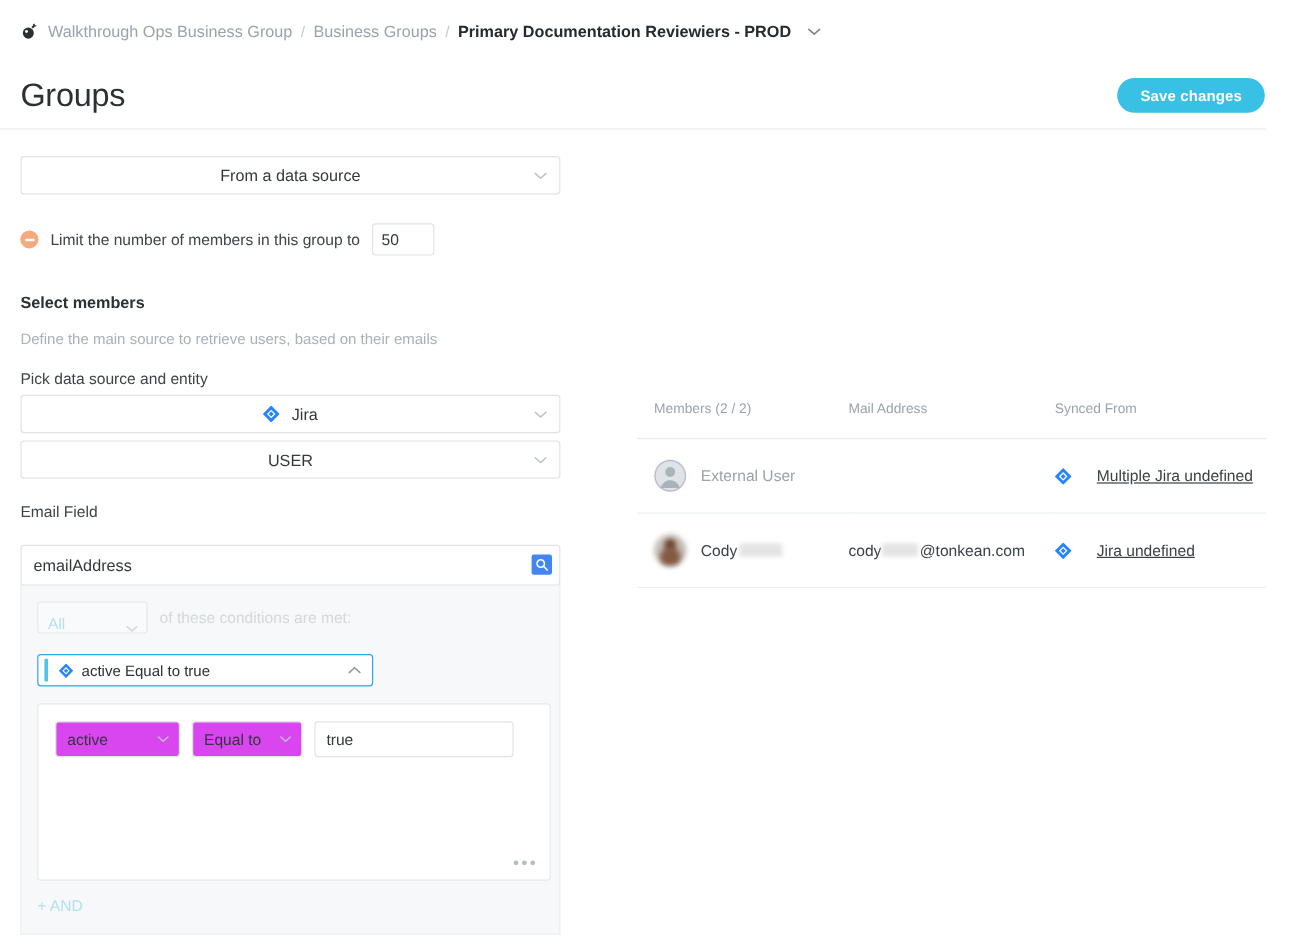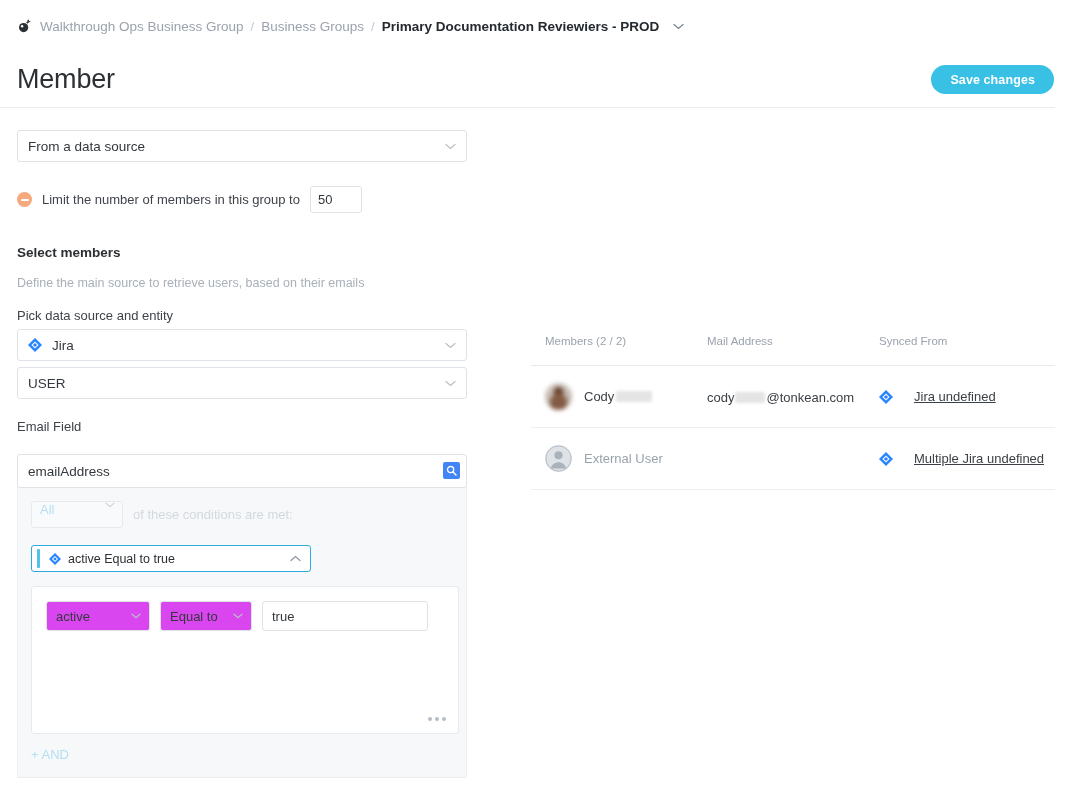--- a/index.html
+++ b/index.html
@@ -113,20 +113,21 @@
     border: 1px solid #dfe3e8;
     border-radius: 3px;
     background: #ffffff;
     display: flex;
     align-items: center;
     padding: 0 10px;
     font-size: 13.5px;
     color: #33383d;
     position: relative;
     cursor: pointer;
+    justify-content: center;
   }
   .select-box .caret {
     position: absolute;
     right: 10px;
     color: #b9c0c7;
     display: flex;
     align-items: center;
   }
   .select-box + .select-box { margin-top: 6px; }
 
@@ -220,21 +221,21 @@
     align-items: center;
     gap: 10px;
     margin-bottom: 17px;
   }
   .all-select {
     width: 92px; height: 27px;
     border: 1px solid #e6eaed;
     border-radius: 3px;
     background: #f9fafb;
     display: flex;
-    align-items: flex-start;
+    align-items: flex-end;
     padding: 0 8px;
     font-size: 13px;
     color: #b7dff0;
     position: relative;
     cursor: pointer;
   }
   .all-select .caret { position: absolute; right: 7px; color: #cfd8de; display:flex; }
   .cond-header-text {
     font-size: 13px;
     color: #d2d8dd;
@@ -418,21 +419,21 @@
   <span class="bc-sep">/</span>
   <span class="bc-current">Primary Documentation Reviewiers - PROD</span>
   <span class="bc-caret">
     <svg width="11" height="7" viewBox="0 0 11 7">
         <path d="M1 1.5l4.5 4 4.5-4" fill="none" stroke="#7b858f" stroke-width="1.3" stroke-linecap="round"></path>
       </svg>
   </span>
 </div>
 
 <div class="title-row">
-  <h1 class="page-title">Member</h1>
+  <h1 class="page-title">Groups</h1>
   <button class="save-btn">Save changes</button>
 </div>
 <div class="header-divider"></div>
 
 <div class="left-col">
 
 
   <div class="select-box">
     <span>From a data source</span>
     <span class="caret">
@@ -559,43 +560,20 @@
 <div class="right-col">
   <table class="mtable">
     <thead>
       <tr>
         <th class="c1">Members (2 / 2)</th>
         <th class="c2">Mail Address</th>
         <th class="c3">Synced From</th>
       </tr>
     </thead>
     <tbody>
-      <tr>
-        <td class="c1">
-          <div class="member-cell">
-            <span class="avatar-photo"></span>
-            <span class="member-name dark"><span>Cody</span><span class="redact n1"></span></span>
-          </div>
-        </td>
-        <td class="c2">
-          <span class="mail-text"><span>cody</span><span class="redact n2"></span><span>@tonkean.com</span></span>
-        </td>
-        <td class="c3">
-          <div class="synced-cell">
-            <span class="jira-diamond">
-              <svg width="14" height="14" viewBox="0 0 14 14">
-                <polygon points="7,0 14,7 7,14 0,7" fill="#2684ff"></polygon>
-                <polygon points="7,3.4 10.6,7 7,10.6 3.4,7" fill="#ffffff"></polygon>
-                <polygon points="7,4.9 9.1,7 7,9.1 4.9,7" fill="#2684ff"></polygon>
-              </svg>
-            </span>
-            <a class="synced-link" href="#">Jira undefined</a>
-          </div>
-        </td>
-      </tr>
       <tr>
         <td class="c1">
           <div class="member-cell">
             <span class="avatar-placeholder">
               <svg width="27" height="27" viewBox="0 0 27 27">
                 <circle cx="13.5" cy="13.5" r="12.6" fill="none" stroke="#b7bec6" stroke-width="1"></circle>
                 <circle cx="13.5" cy="10.3" r="4.1" fill="#aab2ba"></circle>
                 <path d="M5.6 23.6c1.3-4.3 4.4-6.4 7.9-6.4s6.6 2.1 7.9 6.4z" fill="#aab2ba"></path>
               </svg>
             </span>
@@ -611,15 +589,38 @@
               <svg width="14" height="14" viewBox="0 0 14 14">
                 <polygon points="7,0 14,7 7,14 0,7" fill="#2684ff"></polygon>
                 <polygon points="7,3.4 10.6,7 7,10.6 3.4,7" fill="#ffffff"></polygon>
                 <polygon points="7,4.9 9.1,7 7,9.1 4.9,7" fill="#2684ff"></polygon>
               </svg>
             </span>
             <a class="synced-link" href="#">Multiple Jira undefined</a>
           </div>
         </td>
       </tr>
+      <tr>
+        <td class="c1">
+          <div class="member-cell">
+            <span class="avatar-photo"></span>
+            <span class="member-name dark"><span>Cody</span><span class="redact n1"></span></span>
+          </div>
+        </td>
+        <td class="c2">
+          <span class="mail-text"><span>cody</span><span class="redact n2"></span><span>@tonkean.com</span></span>
+        </td>
+        <td class="c3">
+          <div class="synced-cell">
+            <span class="jira-diamond">
+              <svg width="14" height="14" viewBox="0 0 14 14">
+                <polygon points="7,0 14,7 7,14 0,7" fill="#2684ff"></polygon>
+                <polygon points="7,3.4 10.6,7 7,10.6 3.4,7" fill="#ffffff"></polygon>
+                <polygon points="7,4.9 9.1,7 7,9.1 4.9,7" fill="#2684ff"></polygon>
+              </svg>
+            </span>
+            <a class="synced-link" href="#">Jira undefined</a>
+          </div>
+        </td>
+      </tr>
     </tbody>
   </table>
 </div>
 
 </body></html>

